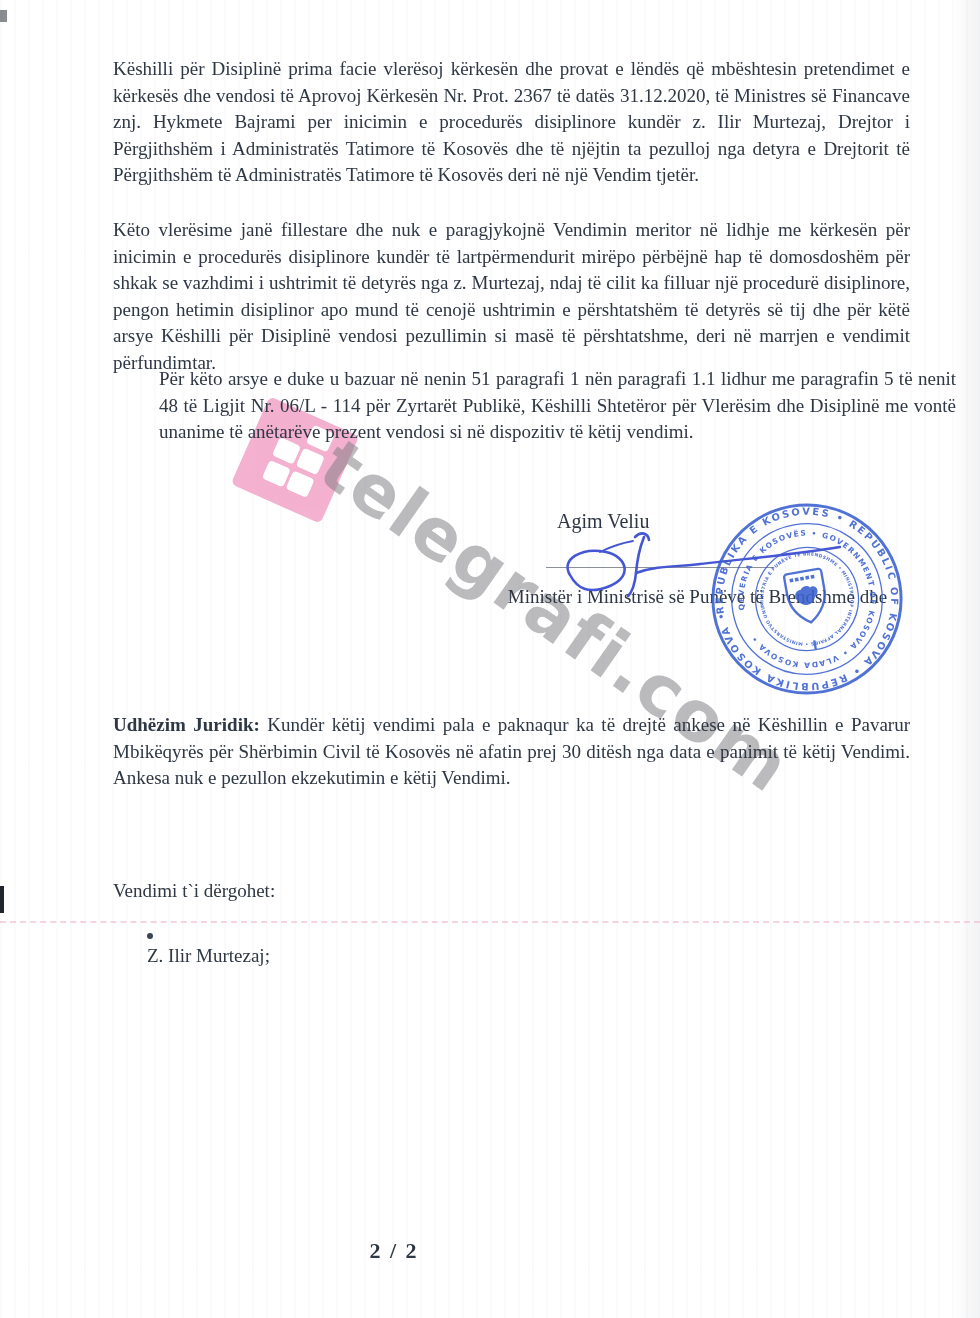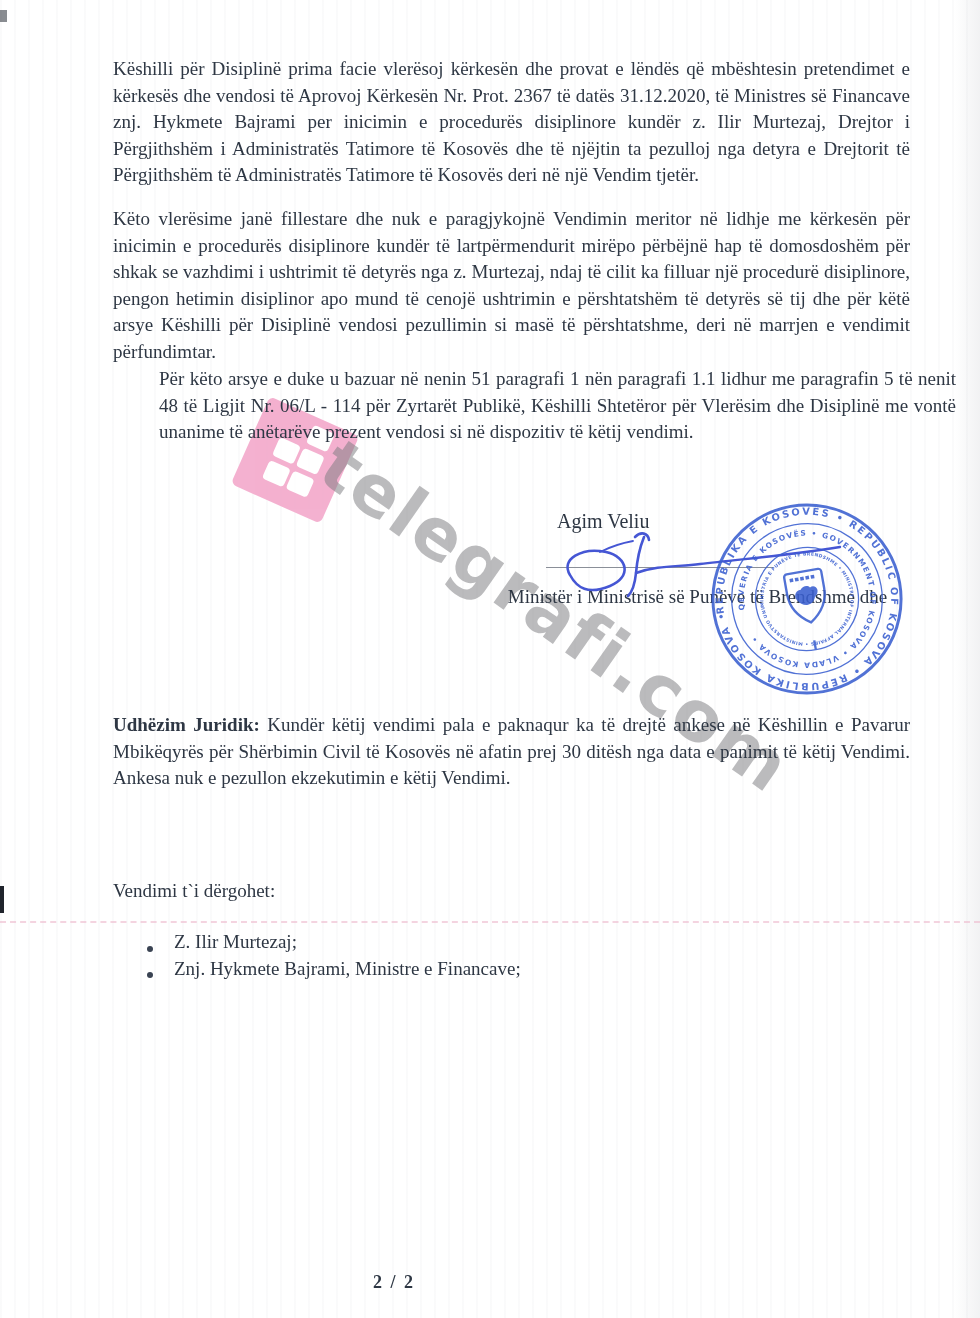--- a/index.html
+++ b/index.html
@@ -22,42 +22,42 @@
   }
   .wm-logo .tile{position:absolute;width:23px;height:20px;background:#ffffff;border-radius:4px;}
   .wm-text{
     position:absolute;left:352px;top:424px;z-index:1;
     font-family:"DejaVu Sans", sans-serif;font-weight:bold;font-size:70px;letter-spacing:2px;
     color:rgba(125,125,128,0.52);transform:rotate(35deg);transform-origin:left top;white-space:nowrap;
   }
   
   .para{position:absolute;left:113px;width:797px;z-index:2;
     font-size:19px;line-height:26.5px;text-align:justify;margin:0;}
-  #p1{top:56px;} #p2{top:206px;} #p3{top:366px;margin-left:46px;}
+  #p1{top:56px;} #p2{top:217px;} #p3{top:366px;margin-left:46px;}
   .legal{position:absolute;left:113px;top:712px;width:797px;z-index:2;font-size:19px;line-height:26.5px;text-align:justify;}
   .legal .label{font-weight:bold;}
   .dist-heading{position:absolute;left:113px;top:880px;z-index:2;font-size:19px;}
   .dist-list{position:absolute;left:147px;top:929px;z-index:2;font-size:19px;line-height:26.5px;}
-  .dist-item{display:flex;align-items:flex-end;margin:0 0 0 0;}
+  .dist-item{display:flex;align-items:flex-start;margin:8px 0 0 0;flex-direction:column;}
   .dist-item .dot{width:6px;height:6px;border-radius:50%;background:#3a4352;margin-right:21px;position:relative;top:-4px;flex:none;}
   
   .signatory-name{position:absolute;left:557px;top:510px;width:200px;z-index:2;text-align:left;font-size:20px;}
   .sig-line{position:absolute;left:546px;top:567px;width:227px;height:1px;background:#8a8f98;z-index:2;}
   .signature-svg{position:absolute;left:540px;top:503px;width:315px;height:100px;z-index:3;}
   .titles{position:absolute;left:425px;top:584px;width:545px;z-index:2;text-align:center;font-size:19px;line-height:25.5px;}
   
   .stamp-svg{position:absolute;left:708px;top:500px;width:198px;height:198px;z-index:3;opacity:0.88;}
   .stamp-svg text{font-family:"DejaVu Sans", sans-serif;fill:#3a5fd0;}
   
   .pink-line{position:absolute;left:0;top:921px;width:100%;height:0;border-top:2px dashed rgba(238,189,208,0.65);z-index:1;}
   
   .artifact-top-left{position:absolute;left:0;top:10px;width:7px;height:12px;background:rgba(40,45,55,0.55);z-index:1;}
   .artifact-left-bar{position:absolute;left:0;top:886px;width:4px;height:27px;background:#20242c;z-index:1;}
   .page-number{position:absolute;left:0;top:1238px;width:788px;z-index:2;text-align:center;
-    font-size:18px;font-weight:600;letter-spacing:2px;margin-top:34px;}
+    font-size:22px;font-weight:600;letter-spacing:2px;}
 </style>
 </head>
 <body>
 
 <div class="page">
 
   <div class="scan-texture"></div>
   <div class="edge-shade"></div>
 
   <div class="wm-logo">
@@ -126,24 +126,20 @@
     <span>Kundër këtij vendimi pala e paknaqur ka të drejtë ankese në Këshillin e Pavarur Mbikëqyrës për Shërbimin Civil të Kosovës në afatin prej 30 ditësh nga data e panimit të këtij Vendimi. Ankesa nuk e pezullon ekzekutimin e këtij Vendimi.</span>
   </div>
 
   <div class="dist-heading">Vendimi t`i dërgohet:</div>
   <div class="pink-line"></div>
   <div class="dist-list">
     <div class="dist-item">
       <span class="dot"></span>
       <span>Z. Ilir Murtezaj;</span>
     </div>
-    <div class="dist-item">
-      <span class="dot"></span>
-      <span>Znj. Hykmete Bajrami, Ministre e Financave;</span>
-    </div>
   </div>
 
   <div class="page-number">2 / 2</div>
 
   <div class="artifact-top-left"></div>
   <div class="artifact-left-bar"></div>
 
 </div>
 
 </body></html>

